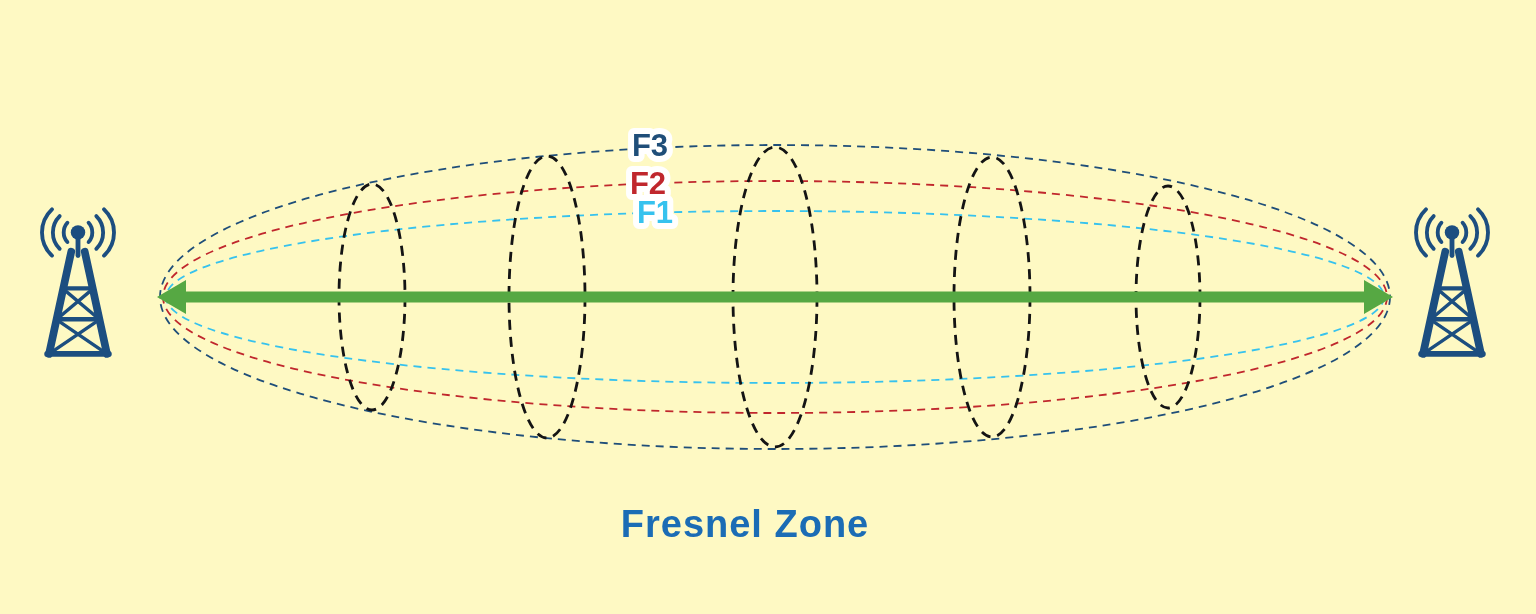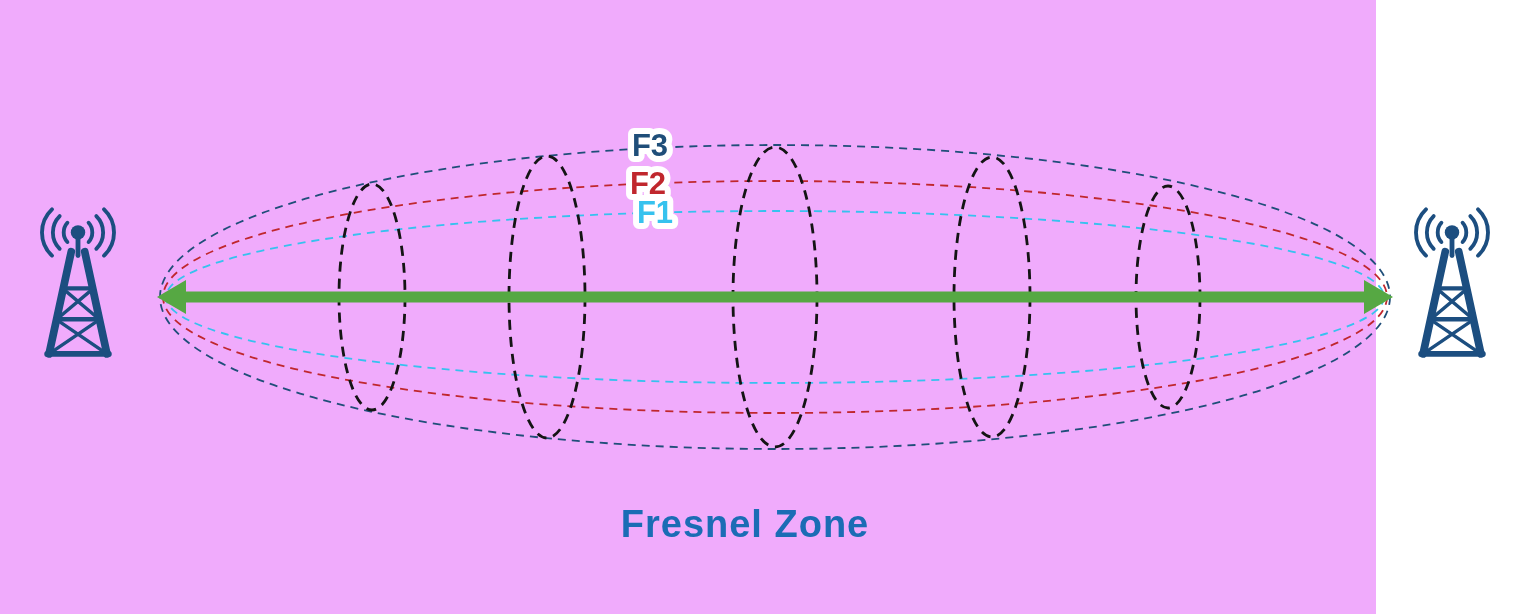--- a/index.html
+++ b/index.html
@@ -6,23 +6,23 @@
     margin: 0;
     padding: 0;
     background: #ffffff;
     width: 1536px;
     height: 614px;
     overflow: hidden;
     font-family: "Liberation Sans", sans-serif;
   }
   .stage {
     position: relative;
-    width: 1376px;
+    width: 1536px;
     height: 614px;
-    background: #f0abfc;
+    background: #fef9c3;
   }
   svg { display: block; }
   text {
     font-family: "Liberation Sans", sans-serif;
     font-weight: 700;
   }
   .zone-label {
     font-size: 31px;
     paint-order: stroke;
     stroke: #ffffff;

